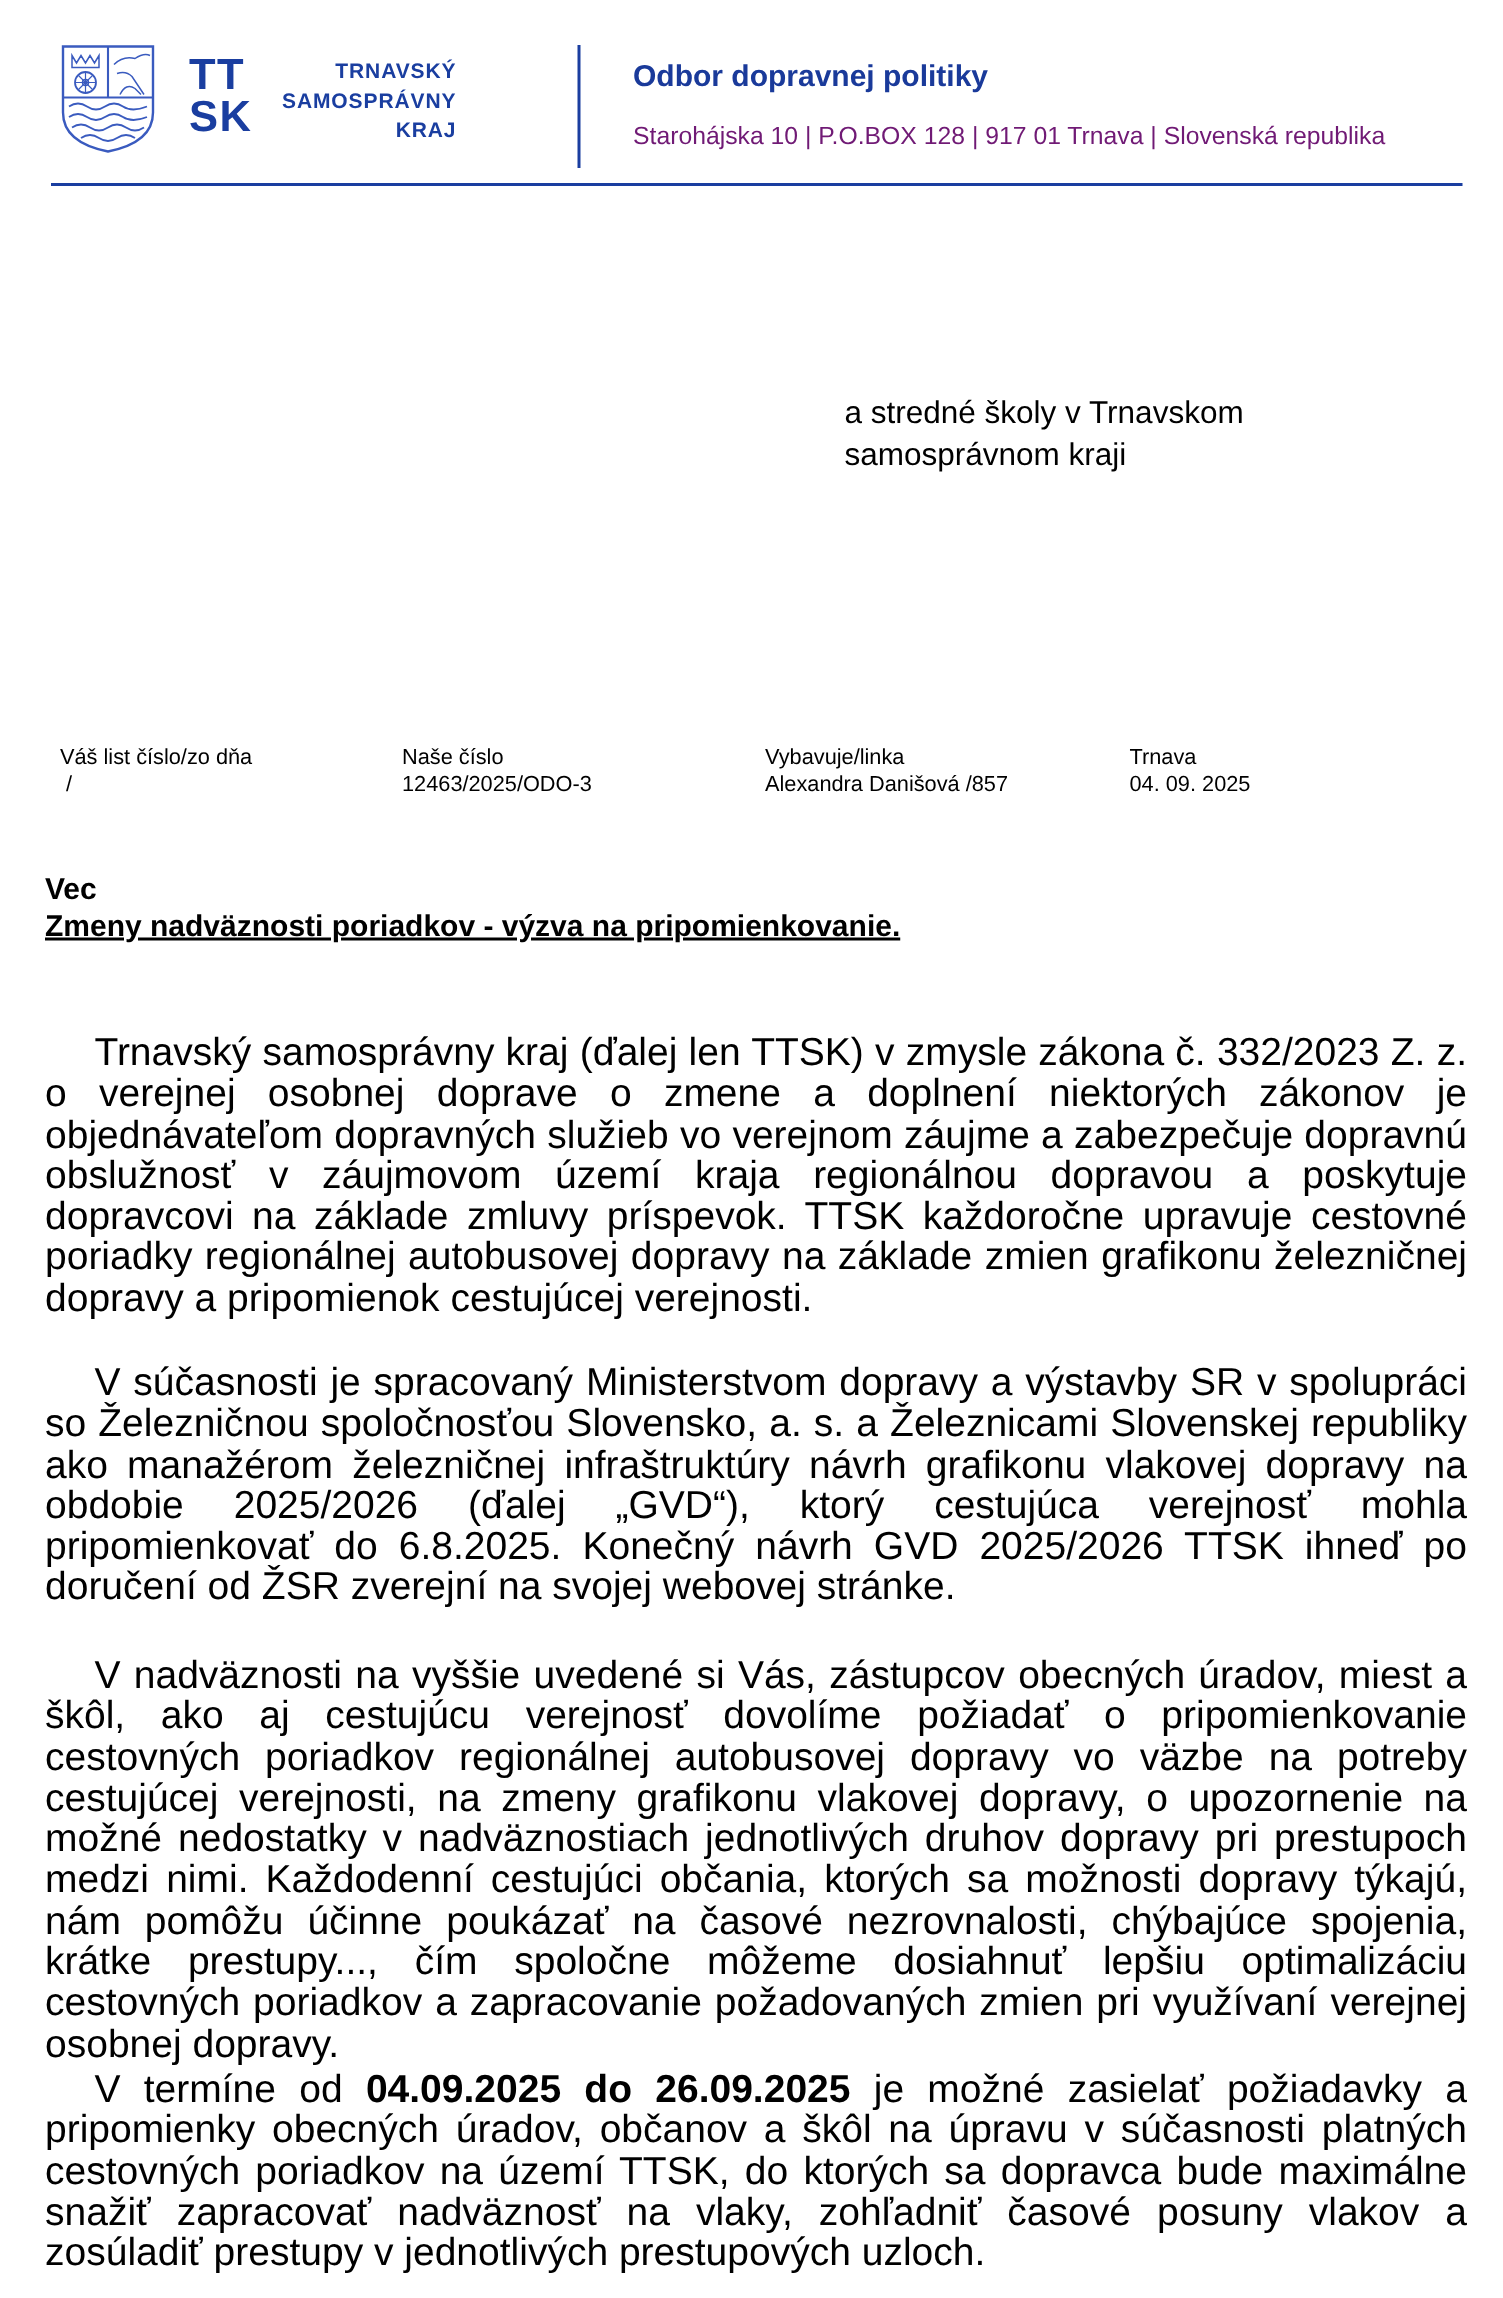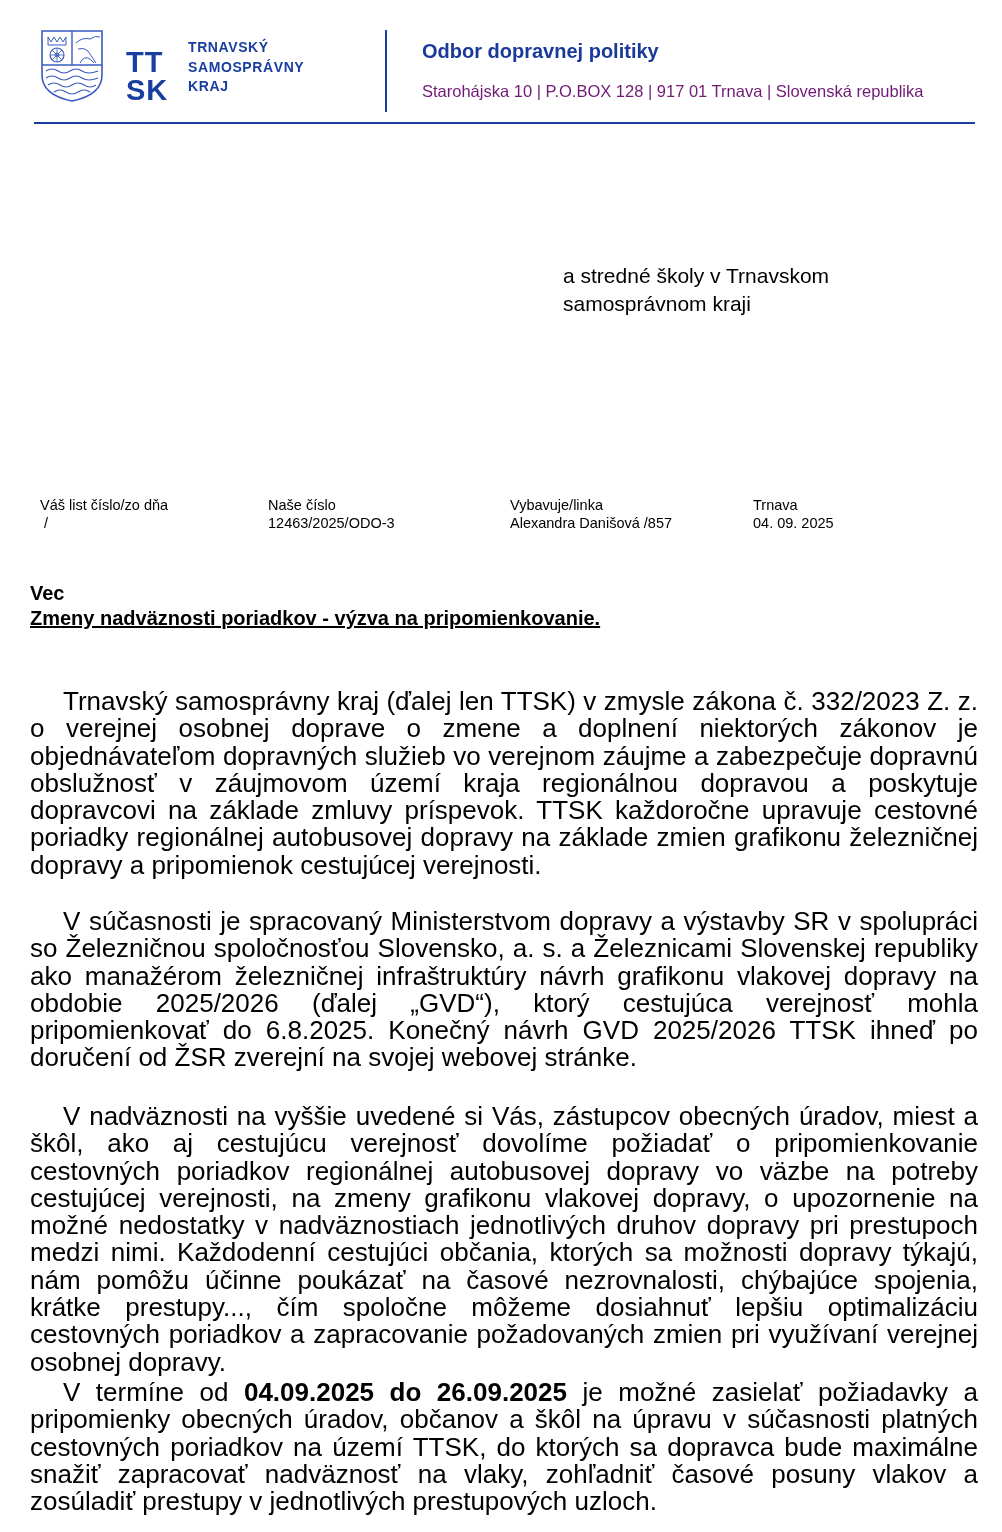--- a/index.html
+++ b/index.html
@@ -1,24 +1,24 @@
 <!DOCTYPE html>
 <html><head>
   <meta charset="utf-8">
   <style>
     html, body { margin: 0; padding: 0; background: #ffffff; }
     body {
       width: 1002px; height: 1532px; position: relative; overflow: hidden;
       font-family: "Liberation Sans", sans-serif; color: #000;
     }
     .crest { position: absolute; left: 40px; top: 29px; width: 64px; height: 74px; }
-    .ttsk-mark { position: absolute; left: 126px; top: 36px; width: 54px; height: 60px; margin-top: 12px; }
+    .ttsk-mark { position: absolute; left: 126px; top: 36px; width: 54px; height: 60px; }
     .ttsk-mark .row { display: block; font-weight: bold; color: #1a3ea0; font-size: 29px; line-height: 28px; letter-spacing: 1px; }
     .brand-text { position: absolute; left: 188px; top: 38px; color: #1a3ea0; font-weight: bold; font-size: 14px; line-height: 19.5px; letter-spacing: 0.6px; }
-    .brand-text span { display: block; }
+    .brand-text span { display: block; text-align: right; }
     .vsep { position: absolute; left: 385px; top: 30px; width: 2px; height: 82px; background: #1a3ea0; }
     .dept { position: absolute; left: 422px; top: 40px; color: #1a3a9a; font-weight: bold; font-size: 20px; }
     .address { position: absolute; left: 422px; top: 82px; color: #701a75; font-size: 16.5px; }
     .hrule { position: absolute; left: 34px; top: 122px; width: 941px; height: 2px; background: #1a3ea0; }
     .recipient { position: absolute; left: 563px; top: 262px; font-size: 21px; line-height: 28px; }
     .recipient span { display: block; }
     .ref-col { position: absolute; top: 468px; font-size: 14.5px; line-height: 18px; margin-top: 28px; }
     .ref-col span { display: block; white-space: pre; }
     .subject-label { position: absolute; left: 30px; top: 582px; font-weight: bold; font-size: 20px; }
     .subject-title { position: absolute; left: 30px; top: 607px; font-weight: bold; font-size: 20px; text-decoration: underline; }

